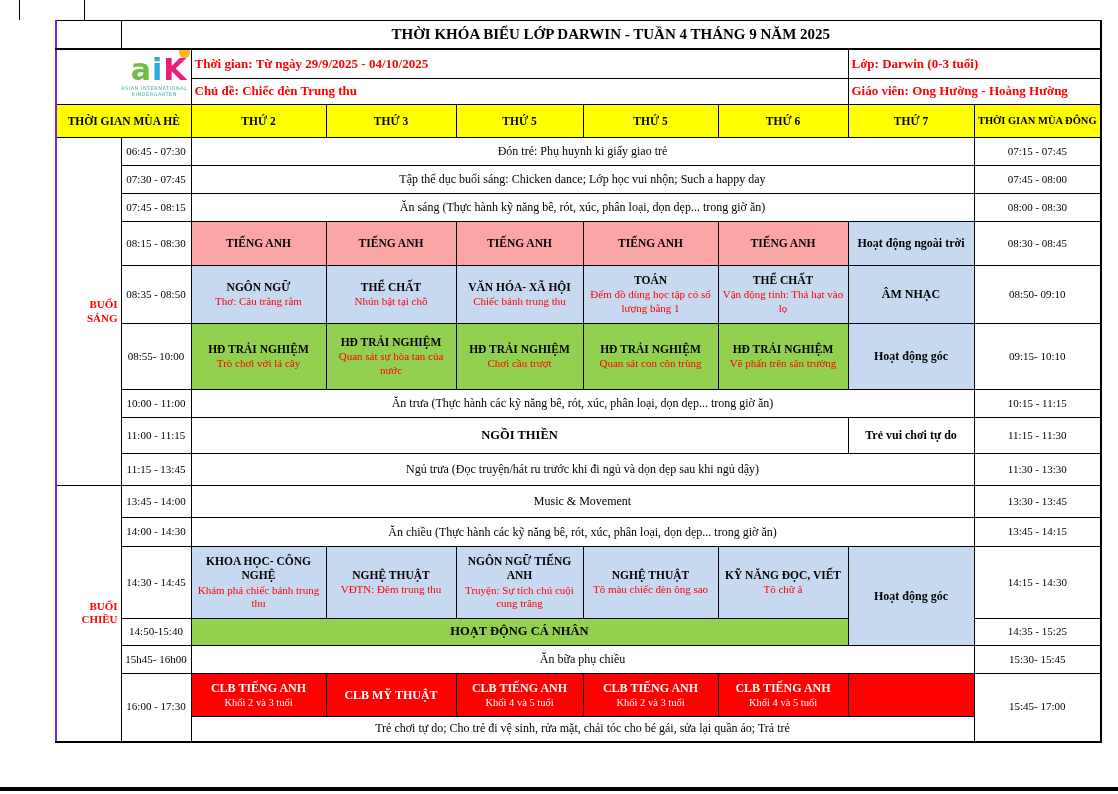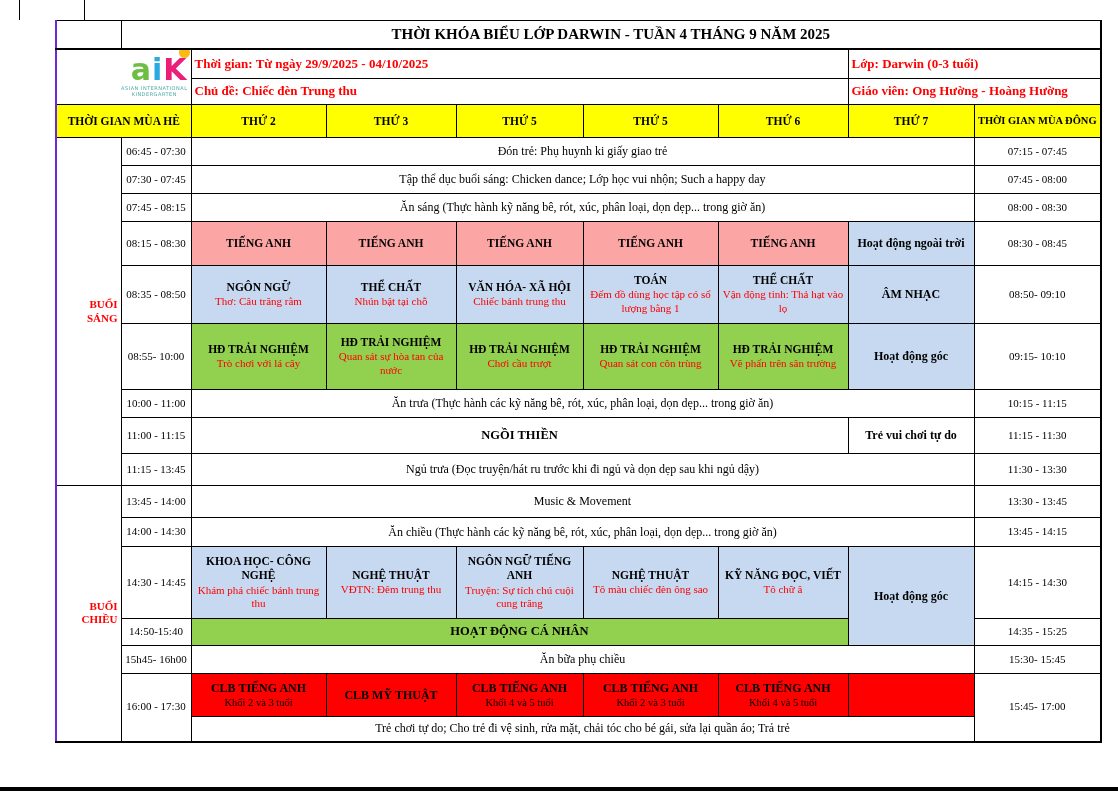--- a/index.html
+++ b/index.html
@@ -21,21 +21,21 @@
   .buoi{font-weight:bold;font-size:11px;color:#ff0000;text-align:right;}
   .time{font-size:11px;}
   .full{font-size:12px;}
   .subj .ct{font-weight:bold;font-size:11.5px;}
   .subj .cs{font-size:11px;color:#ff0000;margin-top:1px;}
   .pink{background:#fca5a5;}
   .blue{background:#c6d9f0;}
   .green{background:#92d050;}
   .satb{background:#c6d9f0;font-weight:bold;font-size:12px;}
   .mainb{font-weight:bold;font-size:12.5px;}
-  .clb{background:#ff0000;color:#000000;}
+  .clb{background:#ff0000;color:#ffffff;}
   .clb .ct{font-weight:bold;font-size:12px;}
   .clb .cs{font-size:10.5px;margin-top:0;}
   .note{font-size:12px;}
   
   .logo{display:flex;flex-direction:column;align-items:flex-end;justify-content:center;height:100%;}
   .logo-letters{position:relative;font-family:"DejaVu Sans",sans-serif;font-weight:bold;font-size:30px;line-height:0.9;letter-spacing:1px;}
   .l-a{color:#6fbe44;}
   .l-i{color:#29abe2;}
   .l-k{color:#ec1e79;}
   .l-dot{position:absolute;right:-2px;top:-9px;width:11px;height:11px;border-radius:50%;background:#fdb913;}

